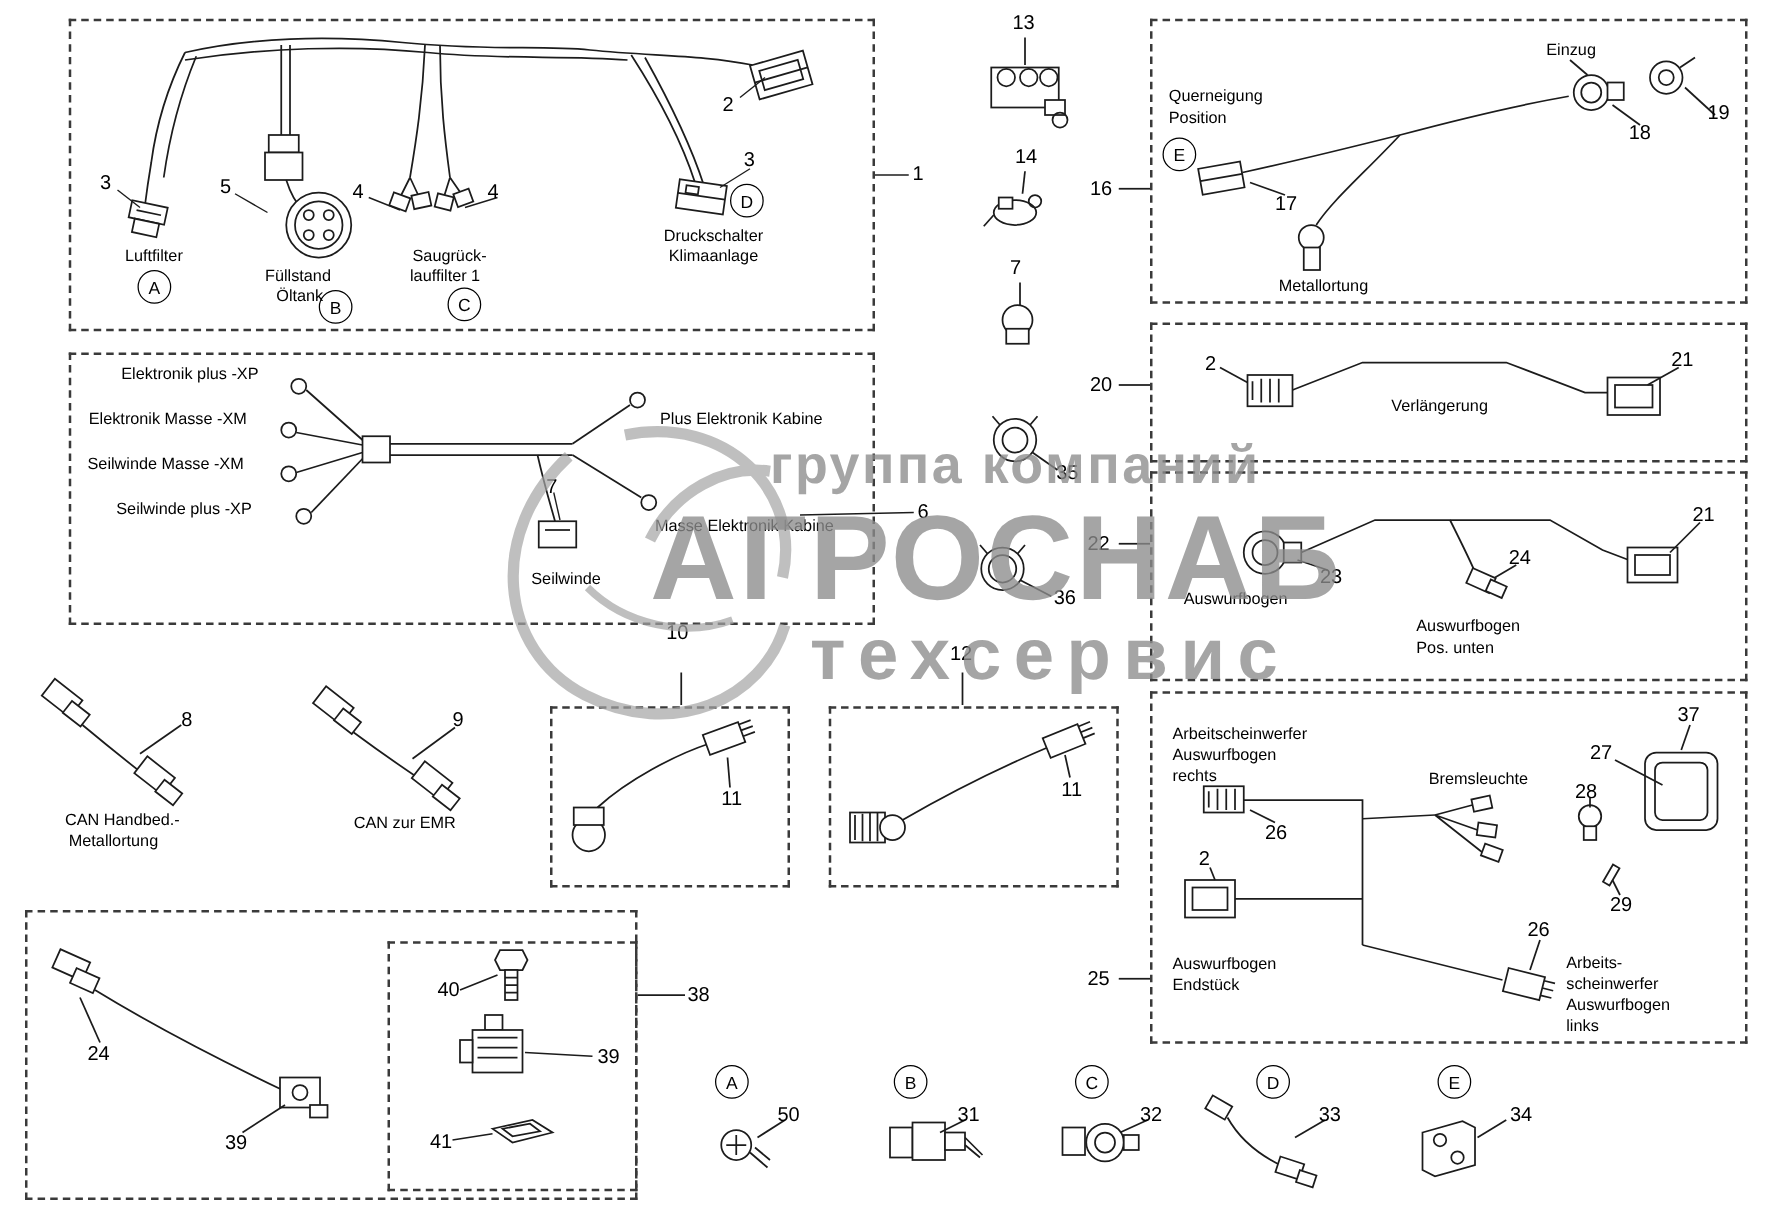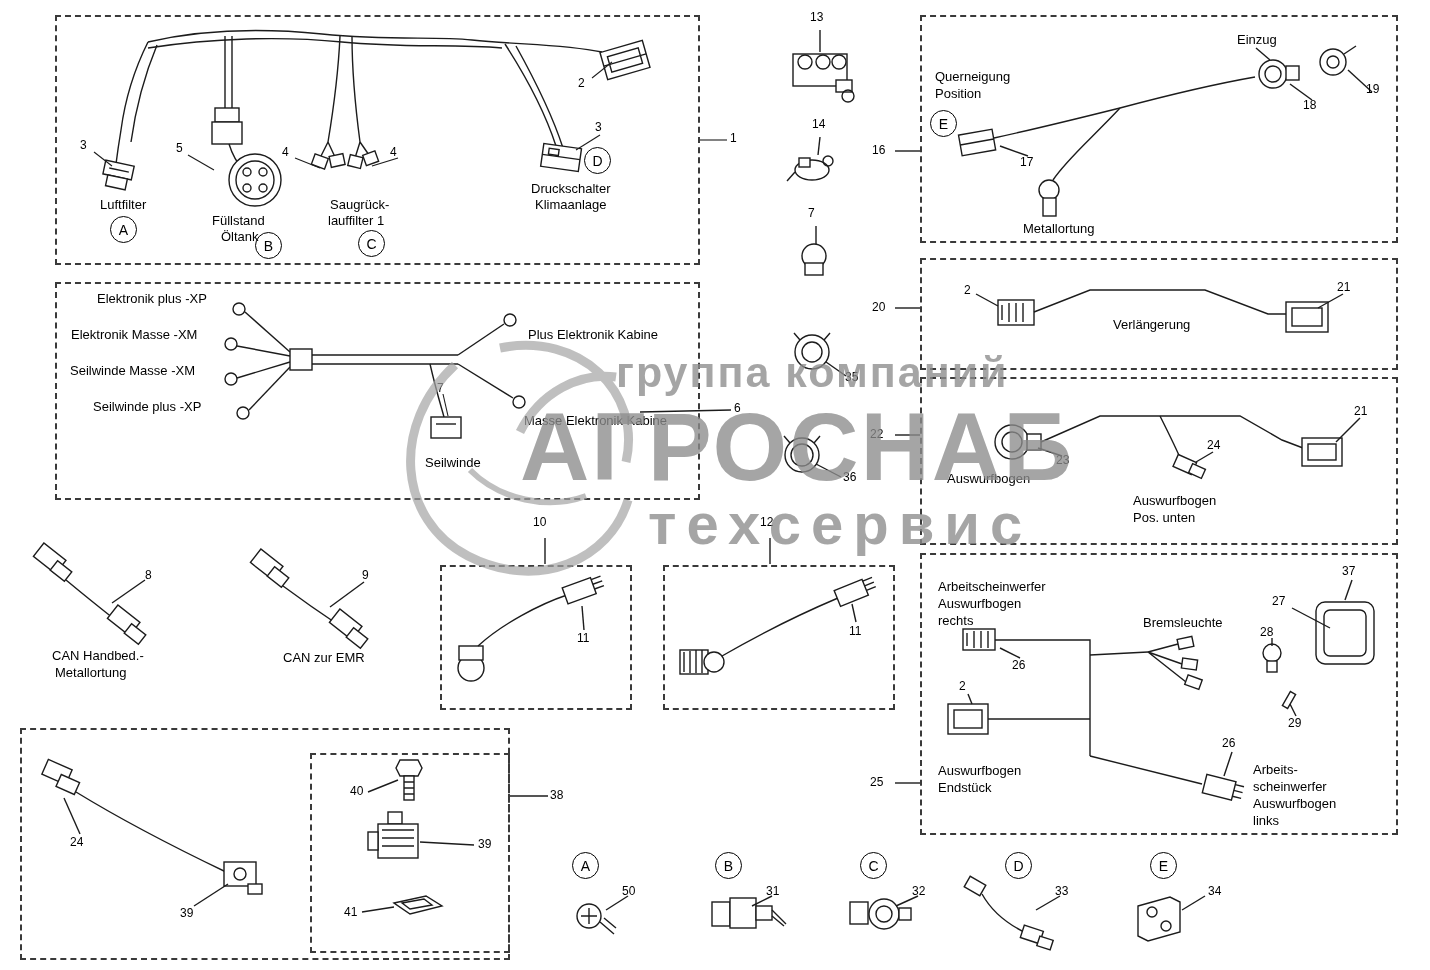--- a/index.html
+++ b/index.html
@@ -1,20 +1,20 @@
 <!DOCTYPE html>
 <html><head>
 <meta charset="utf-8">
 <style>
   *{margin:0;padding:0;box-sizing:border-box}
   html,body{background:#fff}
   body{width:1430px;height:970px;position:relative;overflow:hidden;
        font-family:"Liberation Sans",sans-serif;color:#000}
   .box{position:absolute;border:2px dashed #3a3a3a;z-index:4}
-  .lbl{position:absolute;font-size:12px;white-space:nowrap;z-index:10}
+  .lbl{position:absolute;font-size:16px;white-space:nowrap;z-index:10}
   .txt{position:absolute;font-size:13px;white-space:nowrap;z-index:10}
   .circ{position:absolute;width:27px;height:27px;border:1.6px solid #000;border-radius:50%;
         display:flex;align-items:center;justify-content:center;font-size:14px;z-index:10;background:transparent}
   #art{position:absolute;left:0;top:0;z-index:5}
   #watermark{position:absolute;left:0;top:0;width:1430px;height:970px;z-index:40;pointer-events:none}
   .wm{position:absolute;font-weight:bold;color:#8d8d8d;opacity:.78;white-space:nowrap}
   .wm1{left:616px;top:348px;font-size:43px;letter-spacing:2px}
   .wm2{left:520px;top:392px;font-size:96px;letter-spacing:2px}
   .wm3{left:648px;top:490px;font-size:58px;letter-spacing:10px}
 </style>
@@ -365,21 +365,21 @@
 <div class="lbl" style="left:808px;top:206px">7</div>
 <div class="lbl" style="left:845px;top:370px">35</div>
 <div class="lbl" style="left:843px;top:470px">36</div>
 
 <div class="lbl" style="left:145px;top:568px">8</div>
 <div class="txt" style="left:52px;top:648px">CAN Handbed.-</div>
 <div class="txt" style="left:55px;top:665px">Metallortung</div>
 <div class="lbl" style="left:362px;top:568px">9</div>
 <div class="txt" style="left:283px;top:650px">CAN zur EMR</div>
 
-<div class="lbl" style="left:533px;top:515px">10</div>
+<div class="lbl" style="left:533px;top:498px">10</div>
 <div class="lbl" style="left:577px;top:631px">11</div>
 <div class="lbl" style="left:760px;top:515px">12</div>
 <div class="lbl" style="left:849px;top:624px">11</div>
 
 <div class="lbl" style="left:872px;top:143px">16</div>
 <div class="txt" style="left:935px;top:69px">Querneigung</div>
 <div class="txt" style="left:935px;top:86px">Position</div>
 <div class="circ" style="left:930px;top:110px">E</div>
 <div class="lbl" style="left:1020px;top:155px">17</div>
 <div class="txt" style="left:1237px;top:32px">Einzug</div>

